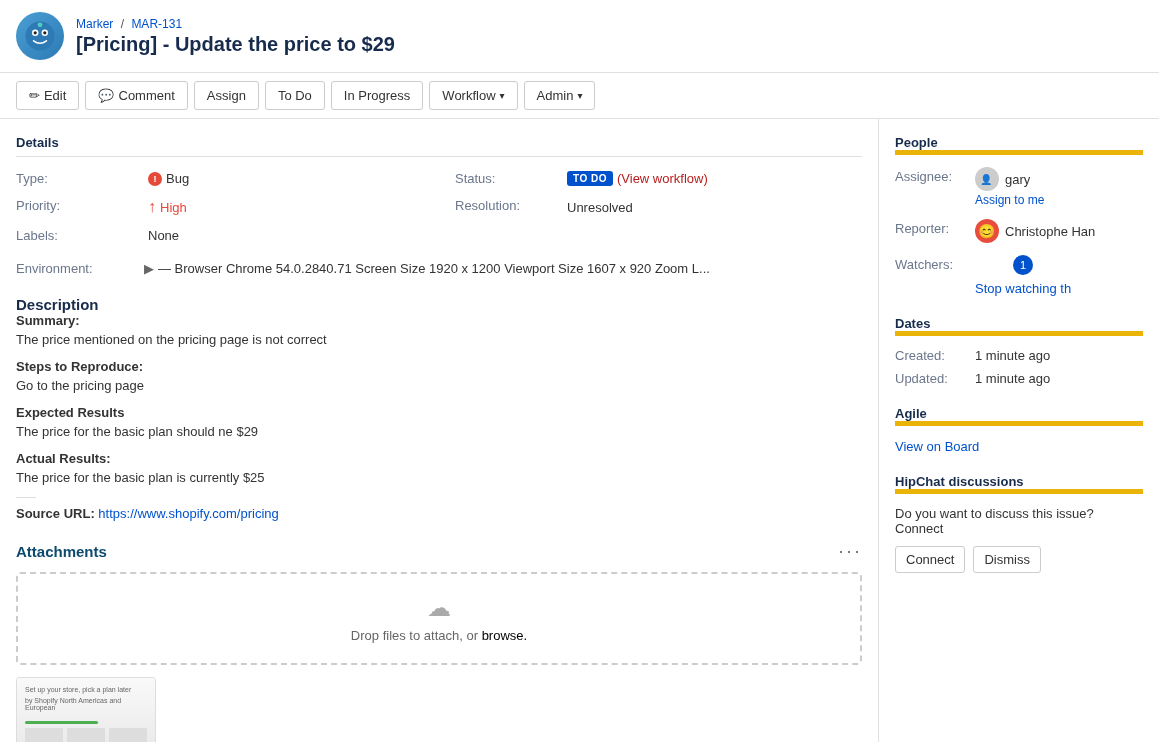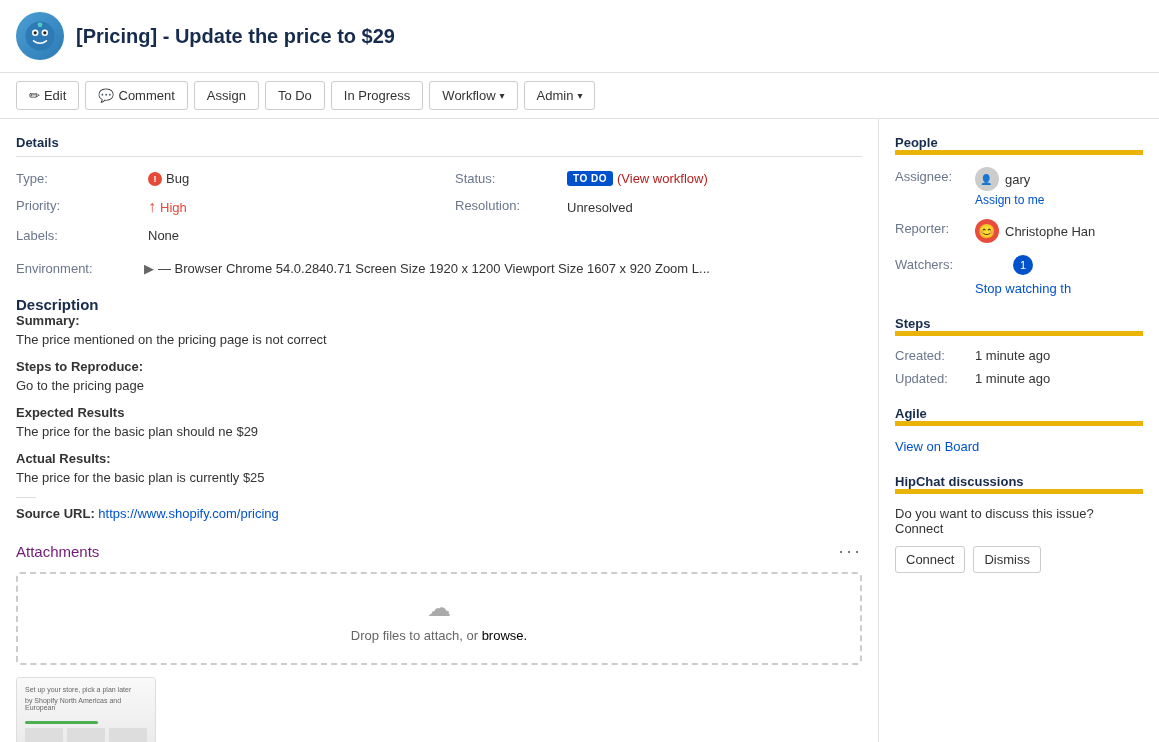--- a/index.html
+++ b/index.html
@@ -46,21 +46,21 @@
     .desc-text { font-size: 13px; color: #333; }
 
     .separator { border: none; border-top: 1px solid #ddd; margin: 8px 0; width: 20px; }
 
     .source-url-line { font-size: 13px; }
     .source-url-label { font-weight: 700; }
     .source-url-link { color: #0052cc; text-decoration: none; }
 
     .attachments-section { margin-top: 20px; }
     .attachments-header { display: flex; align-items: center; justify-content: space-between; margin-bottom: 10px; }
-    .attachments-title { font-size: 15px; font-weight: 400; color: #701a75; }
+    .attachments-title { font-size: 15px; font-weight: 700; color: #0c4a6e; }
     .attachments-menu { color: #666; font-size: 18px; cursor: pointer; letter-spacing: 2px; }
 
     .drop-zone { border: 2px dashed #ccc; border-radius: 4px; padding: 20px; text-align: center; color: #666; font-size: 13px; margin-bottom: 12px; }
     .drop-zone-icon { font-size: 24px; margin-bottom: 6px; color: #aaa; }
     .browse-link { color: #000000; cursor: pointer; margin-top: 28px; }
 
     .attachment-preview { width: 140px; height: 80px; background: #f5f5f5; border: 1px solid #ddd; border-radius: 3px; display: flex; align-items: center; justify-content: center; overflow: hidden; }
     .attachment-preview-inner { width: 100%; height: 100%; background: linear-gradient(180deg, #f9f9f9 0%, #e8e8e8 100%); display: flex; flex-direction: column; padding: 8px; }
     .preview-text { font-size: 7px; color: #666; margin-bottom: 4px; }
     .preview-bar { height: 6px; background: #4caf50; border-radius: 2px; width: 60%; margin-top: 6px; }
@@ -104,20 +104,25 @@
       <circle cx="20" cy="20" r="18" fill="#2d7ab5"></circle>
       <circle cx="14" cy="16" r="4" fill="white"></circle>
       <circle cx="26" cy="16" r="4" fill="white"></circle>
       <circle cx="14" cy="16" r="2" fill="#222"></circle>
       <circle cx="26" cy="16" r="2" fill="#222"></circle>
       <path d="M12 26 Q20 32 28 26" stroke="white" stroke-width="2" fill="none" stroke-linecap="round"></path>
       <circle cx="20" cy="6" r="3" fill="#4ecdc4"></circle>
     </svg>
   </div>
   <div>
+    <div class="breadcrumb">
+      <a>Marker</a>
+      <span>/</span>
+      <a>MAR-131</a>
+    </div>
     <div class="issue-title">[Pricing] - Update the price to $29</div>
   </div>
 </div>
 
 <div class="toolbar">
   <button class="btn">
     <span>✏</span>
     <span>Edit</span>
   </button>
   <button class="btn">
@@ -267,21 +272,21 @@
       <div class="people-row">
         <div class="people-label">Watchers:</div>
         <div class="people-value votes-watchers">
           <span class="watchers-count">1</span>
           <a class="stop-watching">Stop watching th</a>
         </div>
       </div>
     </div>
 
     <div class="sidebar-section">
-      <div class="sidebar-section-title">Steps</div>
+      <div class="sidebar-section-title">Dates</div>
       <div class="date-row">
         <div class="date-label">Created:</div>
         <div class="date-value">1 minute ago</div>
       </div>
       <div class="date-row">
         <div class="date-label">Updated:</div>
         <div class="date-value">1 minute ago</div>
       </div>
     </div>
 

